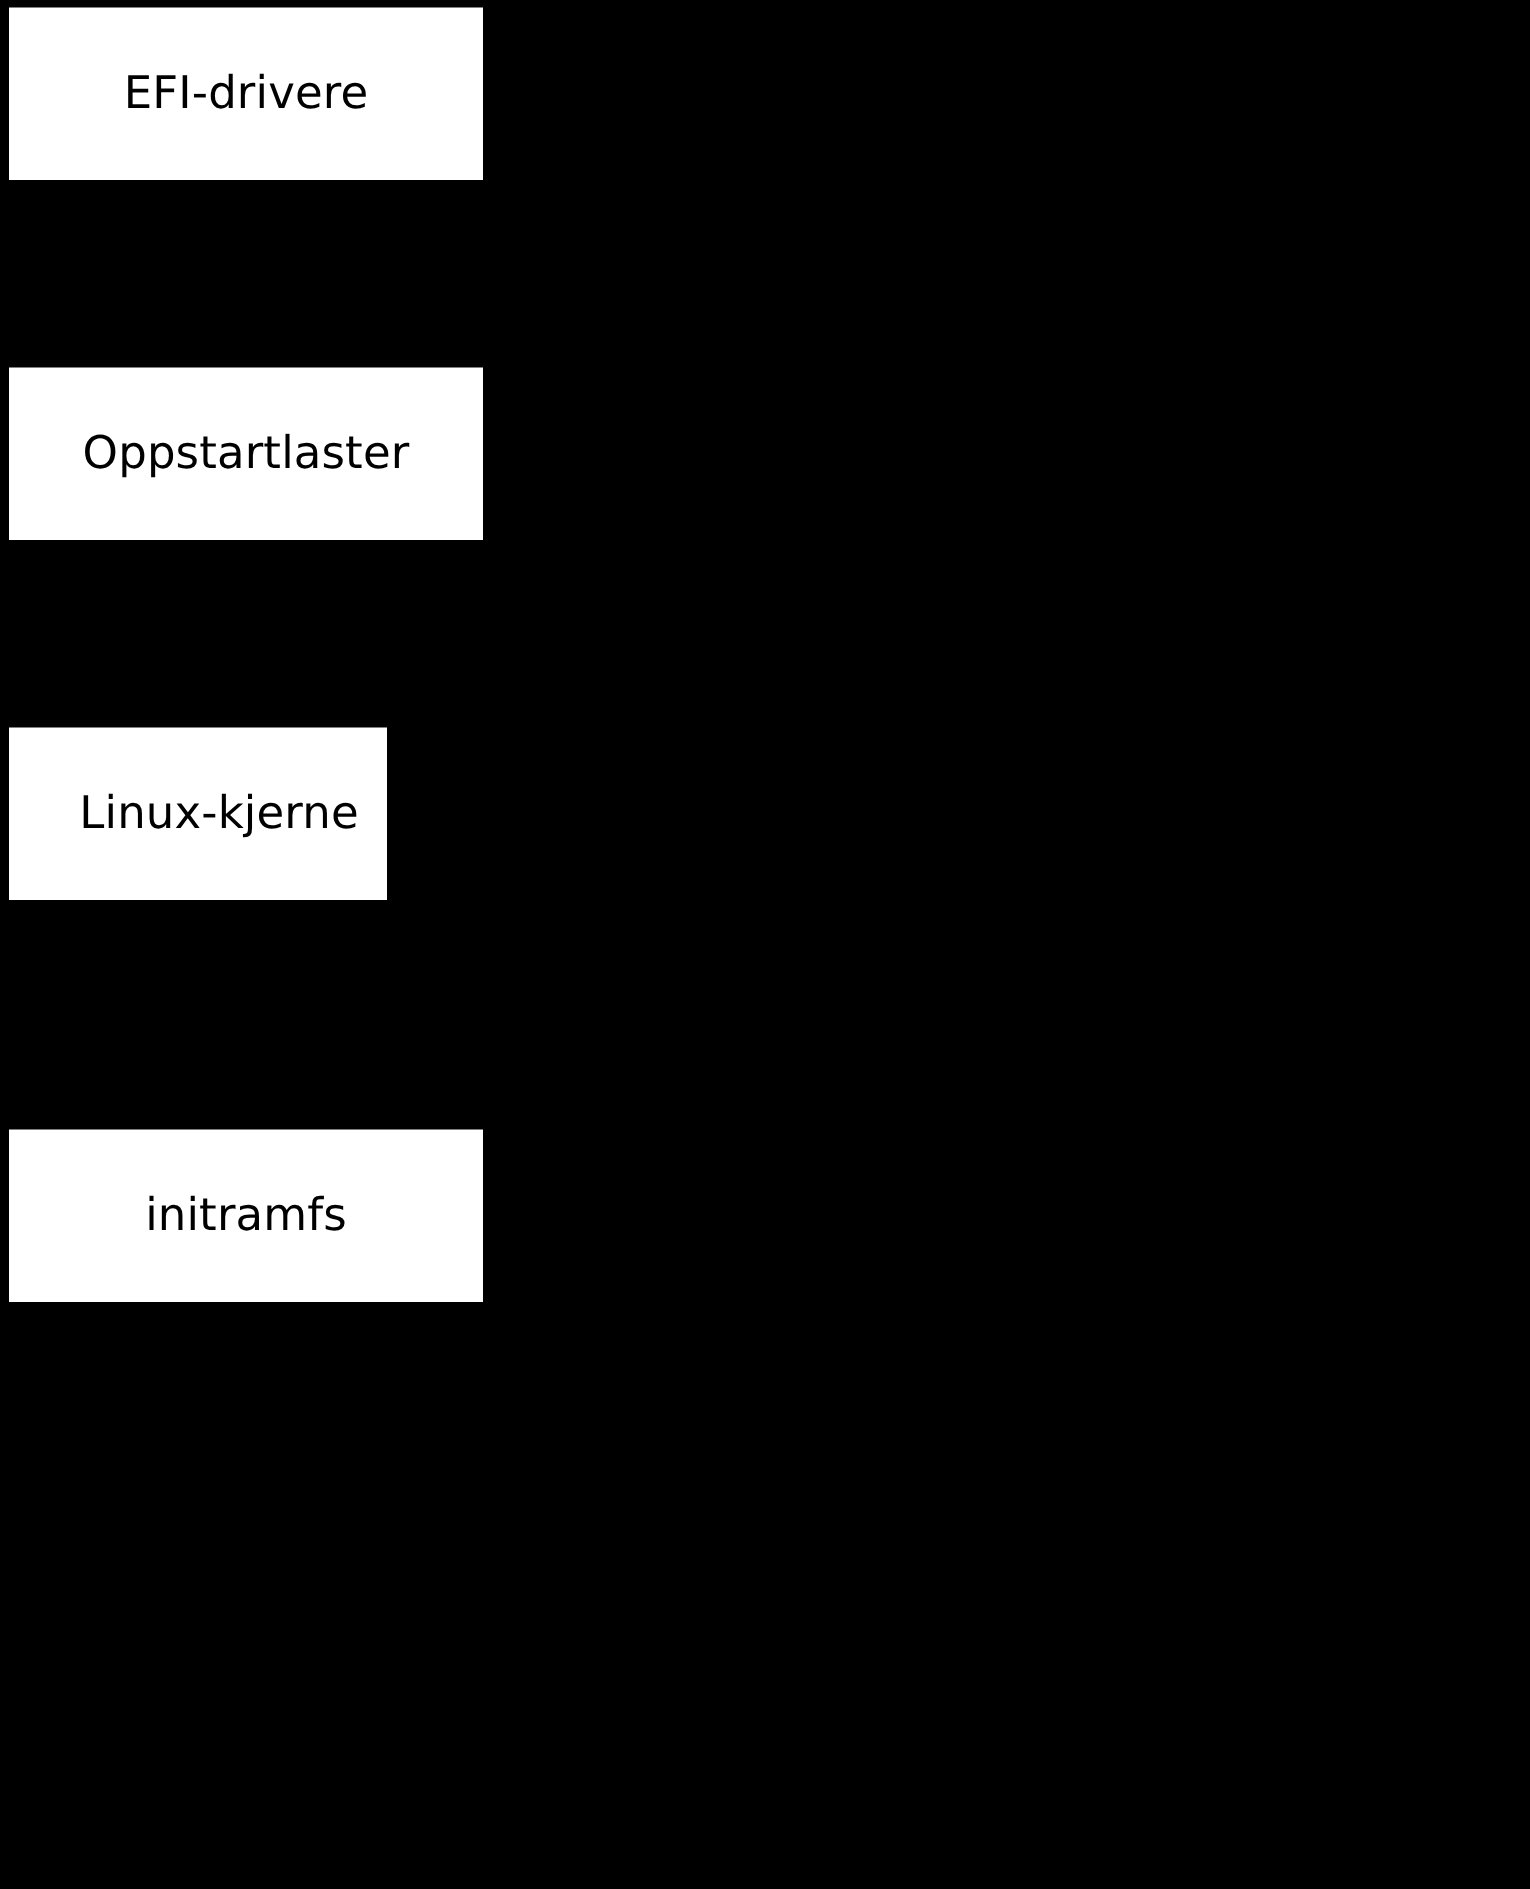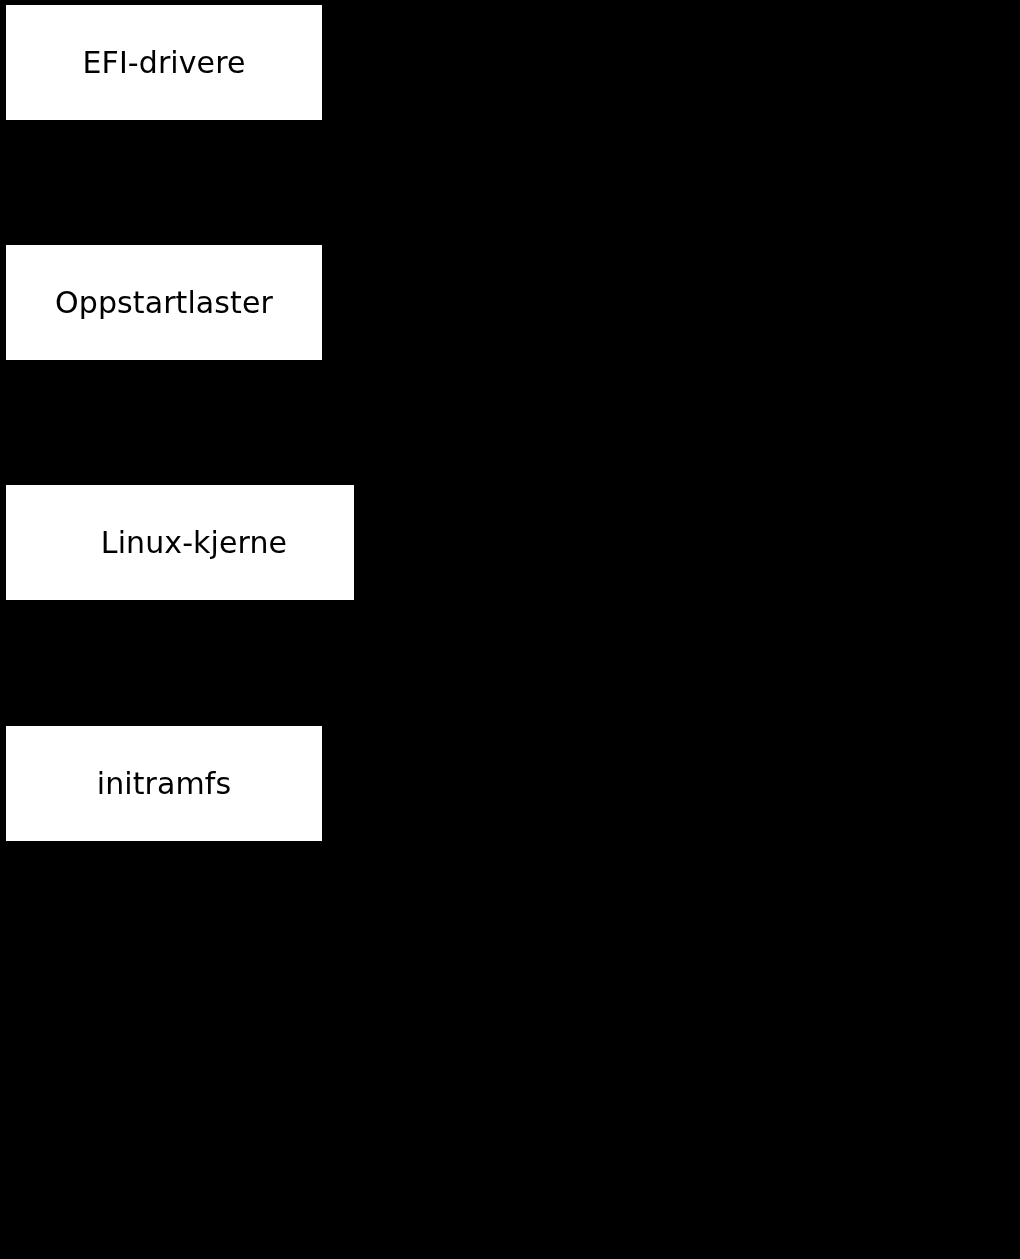--- a/index.html
+++ b/index.html
@@ -34,22 +34,22 @@
     font-size: 30px;
     font-weight: 400;
     line-height: 1;
     letter-spacing: 0.1px;
     white-space: nowrap;
     text-align: center;
   }
   
   #node-0 { left: 6px; top: 5px;    width: 316px; height: 115px; }
   #node-1 { left: 6px; top: 245px;  width: 316px; height: 115px; }
-  #node-2 { left: 6px; top: 485px;  width: 348px; height: 115px; padding-left: 28px; }
-  #node-3 { left: 6px; top: 726px;  width: 316px; height: 115px; }
+  #node-2 { left: 6px; top: 485px;  width: 252px; height: 115px; padding-left: 28px; }
+  #node-3 { left: 6px; top: 753px;  width: 316px; height: 115px; }
   #node-4 { left: 6px; top: 965px;  width: 316px; height: 115px; }
 </style>
 </head>
 <body>
 
 <div id="diagram-canvas">
 
   <div class="stage-node" id="node-0">
     <span class="stage-label">EFI-drivere</span>
   </div>

